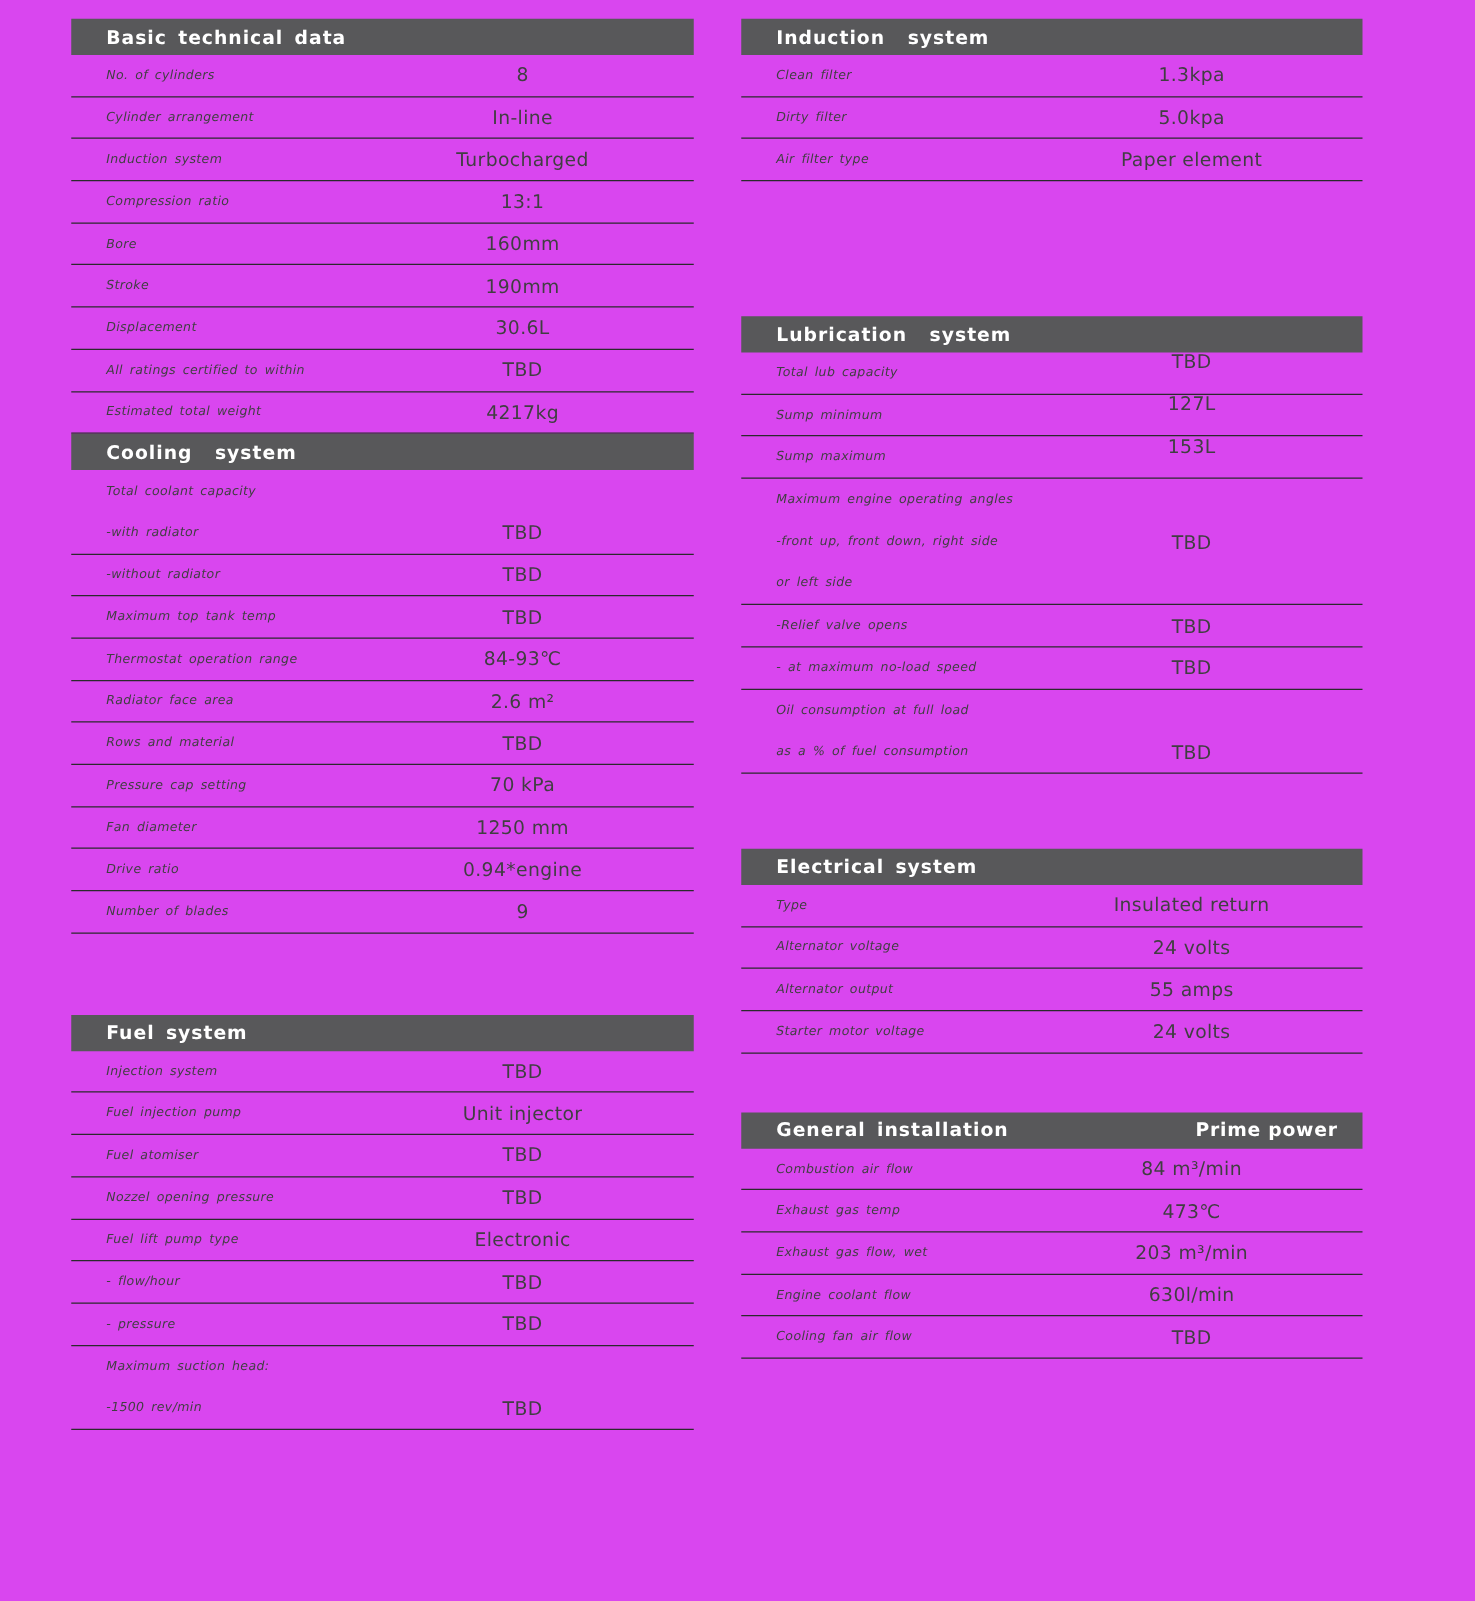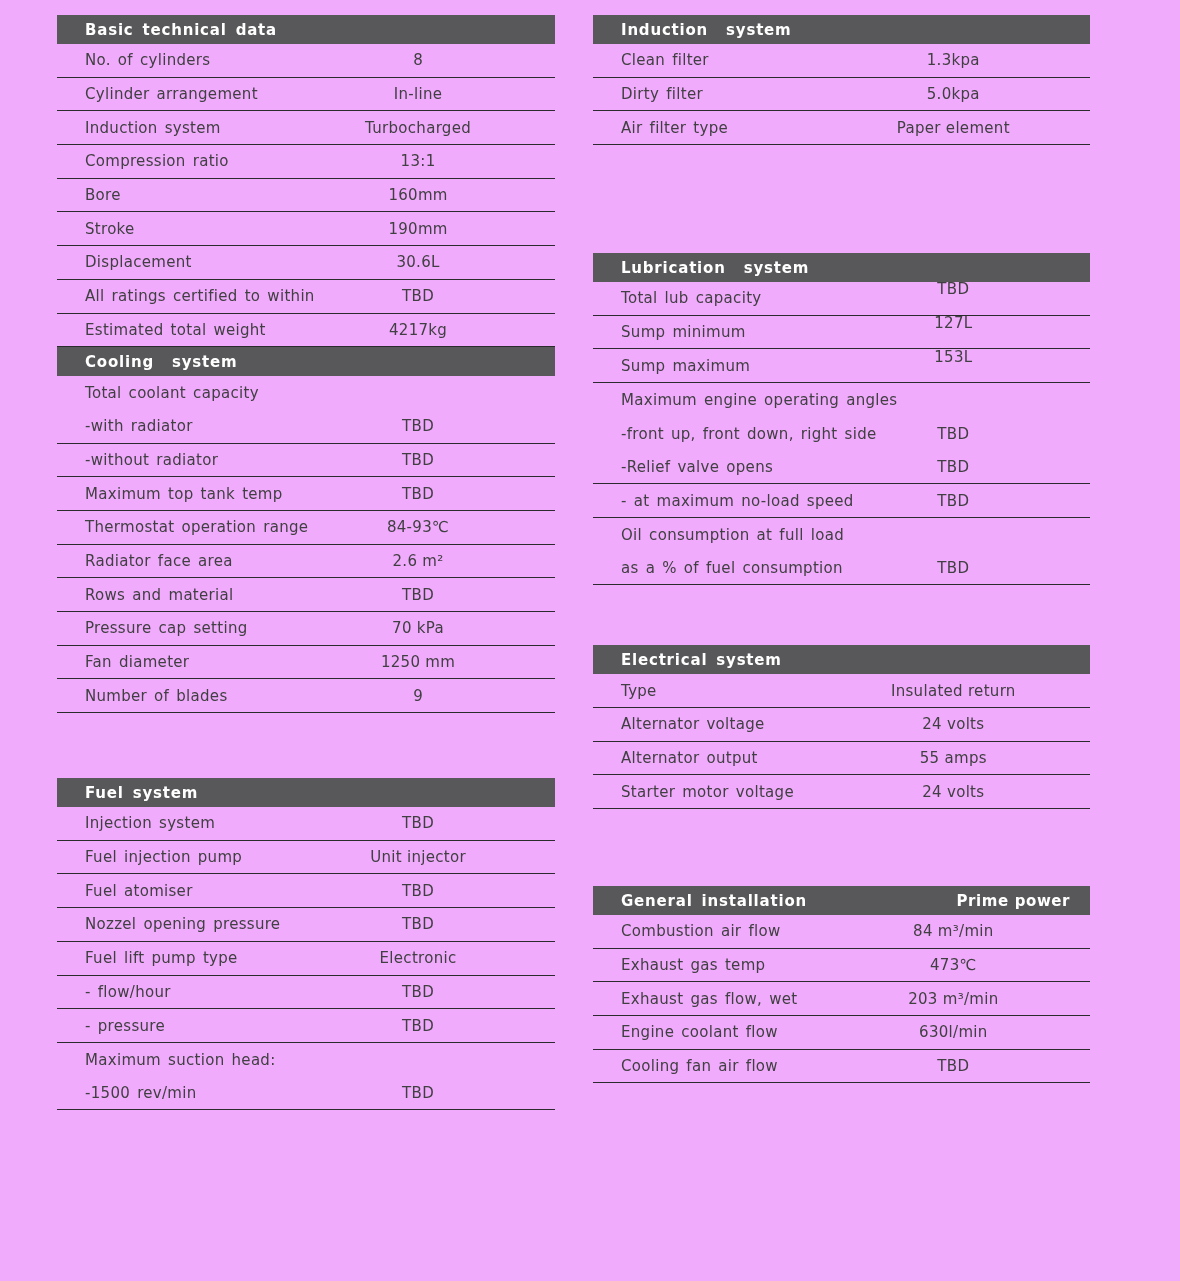--- a/index.html
+++ b/index.html
@@ -1,29 +1,29 @@
 <!DOCTYPE html>
 <html><head>
 <meta charset="utf-8">
 <style>
   html,body{margin:0;padding:0;background:#ffffff;}
   body{width:1180px;height:1281px;font-family:"DejaVu Sans","Liberation Sans",sans-serif;}
-  .canvas{position:relative;width:1180px;height:1281px;background:#f0abfc;color:#403f41;overflow:hidden;}
+  .canvas{position:relative;width:1180px;height:1281px;background:#d946ef;color:#403f41;overflow:hidden;}
   .col{position:absolute;top:0;}
   .col-left{left:57px;width:498px;}
   .col-right{left:593px;width:497px;}
   .spec-table{width:100%;}
   .lt1{margin-top:15px}.lt2{}.lt3{margin-top:65px}
-  .rt1{margin-top:15px}.rt2{margin-top:108px}.rt3{margin-top:60px}.rt4{margin-top:77px}
+  .rt1{margin-top:15px}.rt2{margin-top:108px}.rt3{margin-top:60px}.rt4{margin-top:47px}
   .thead{position:relative;height:29px;background:#58585a;display:flex;align-items:center;}
   .thead .t{padding-left:28px;color:#ffffff;font-weight:bold;font-size:15px;letter-spacing:0.8px;word-spacing:3px;white-space:pre;}
   .thead .t2{position:absolute;left:49%;right:4%;text-align:right;color:#ffffff;font-weight:bold;font-size:15px;letter-spacing:0.6px;}
   .row{position:relative;height:33.7px;display:flex;align-items:center;box-sizing:border-box;}
   .row.rule{border-bottom:1.7px solid #2b2a2c;}
-  .lbl{padding-left:28px;font-size:15px;letter-spacing:0.3px;word-spacing:2px;white-space:pre;}
+  .lbl{padding-left:28px;font-size:10px;letter-spacing:0.3px;word-spacing:2px;white-space:pre;font-style:italic;}
   .val{position:absolute;left:49%;right:4%;text-align:center;font-size:15px;letter-spacing:0.3px;}
   .val.up{transform:translateY(-9px);}
 </style>
 </head>
 <body>
 
 <div class="canvas">
 
   <div class="col col-left">
 
@@ -103,20 +103,24 @@
         </div>
       <div class="row rule">
           <span class="lbl">Pressure cap setting</span>
           <span class="val">70 kPa</span>
         </div>
       <div class="row rule">
           <span class="lbl">Fan diameter</span>
           <span class="val">1250 mm</span>
         </div>
       <div class="row rule">
+          <span class="lbl">Drive ratio</span>
+          <span class="val">0.94*engine</span>
+        </div>
+      <div class="row rule">
           <span class="lbl">Number of blades</span>
           <span class="val">9</span>
         </div>
     </section>
 
     <section class="spec-table lt3">
       <div class="thead">
         <span class="t">Fuel system</span>
       </div>
       <div class="row rule">
@@ -197,20 +201,24 @@
         </div>
       <div class="row">
           <span class="lbl">Maximum engine operating angles</span>
           <span class="val"></span>
         </div>
       <div class="row">
           <span class="lbl">-front up, front down, right side</span>
           <span class="val">TBD</span>
         </div>
       <div class="row rule">
+          <span class="lbl">or left side</span>
+          <span class="val"></span>
+        </div>
+      <div class="row rule">
           <span class="lbl">-Relief valve opens</span>
           <span class="val">TBD</span>
         </div>
       <div class="row rule">
           <span class="lbl">- at maximum no-load speed</span>
           <span class="val">TBD</span>
         </div>
       <div class="row">
           <span class="lbl">Oil consumption at full load</span>
           <span class="val"></span>

